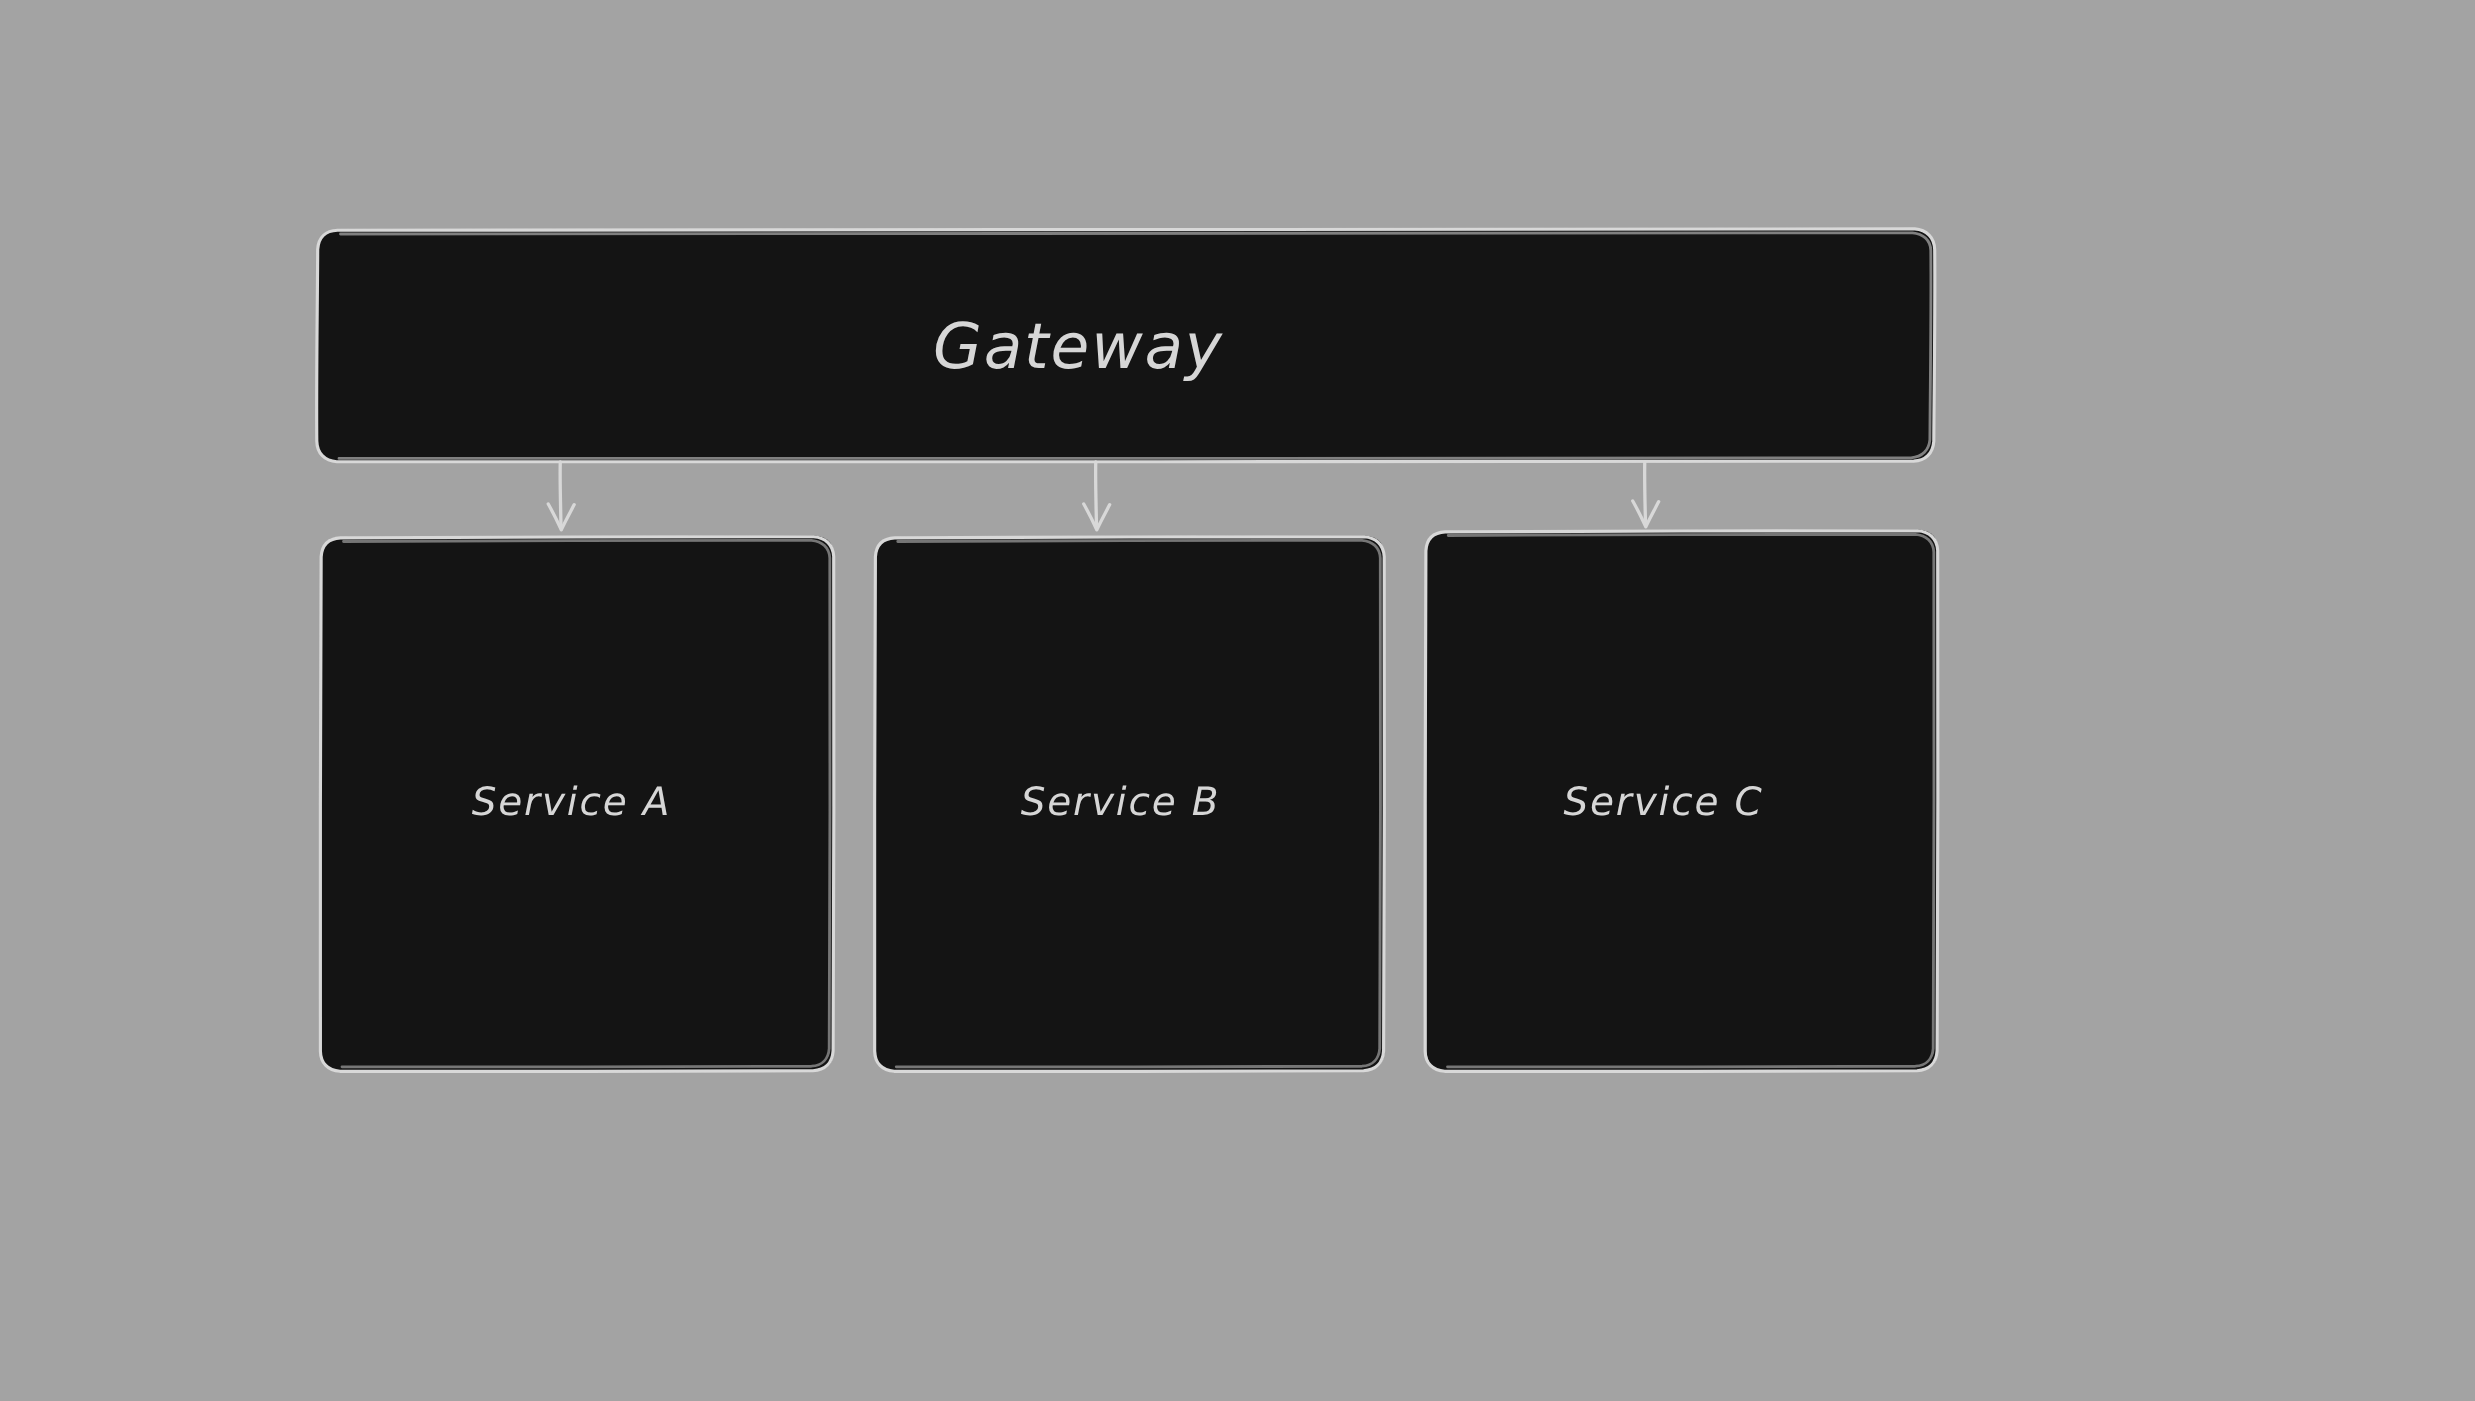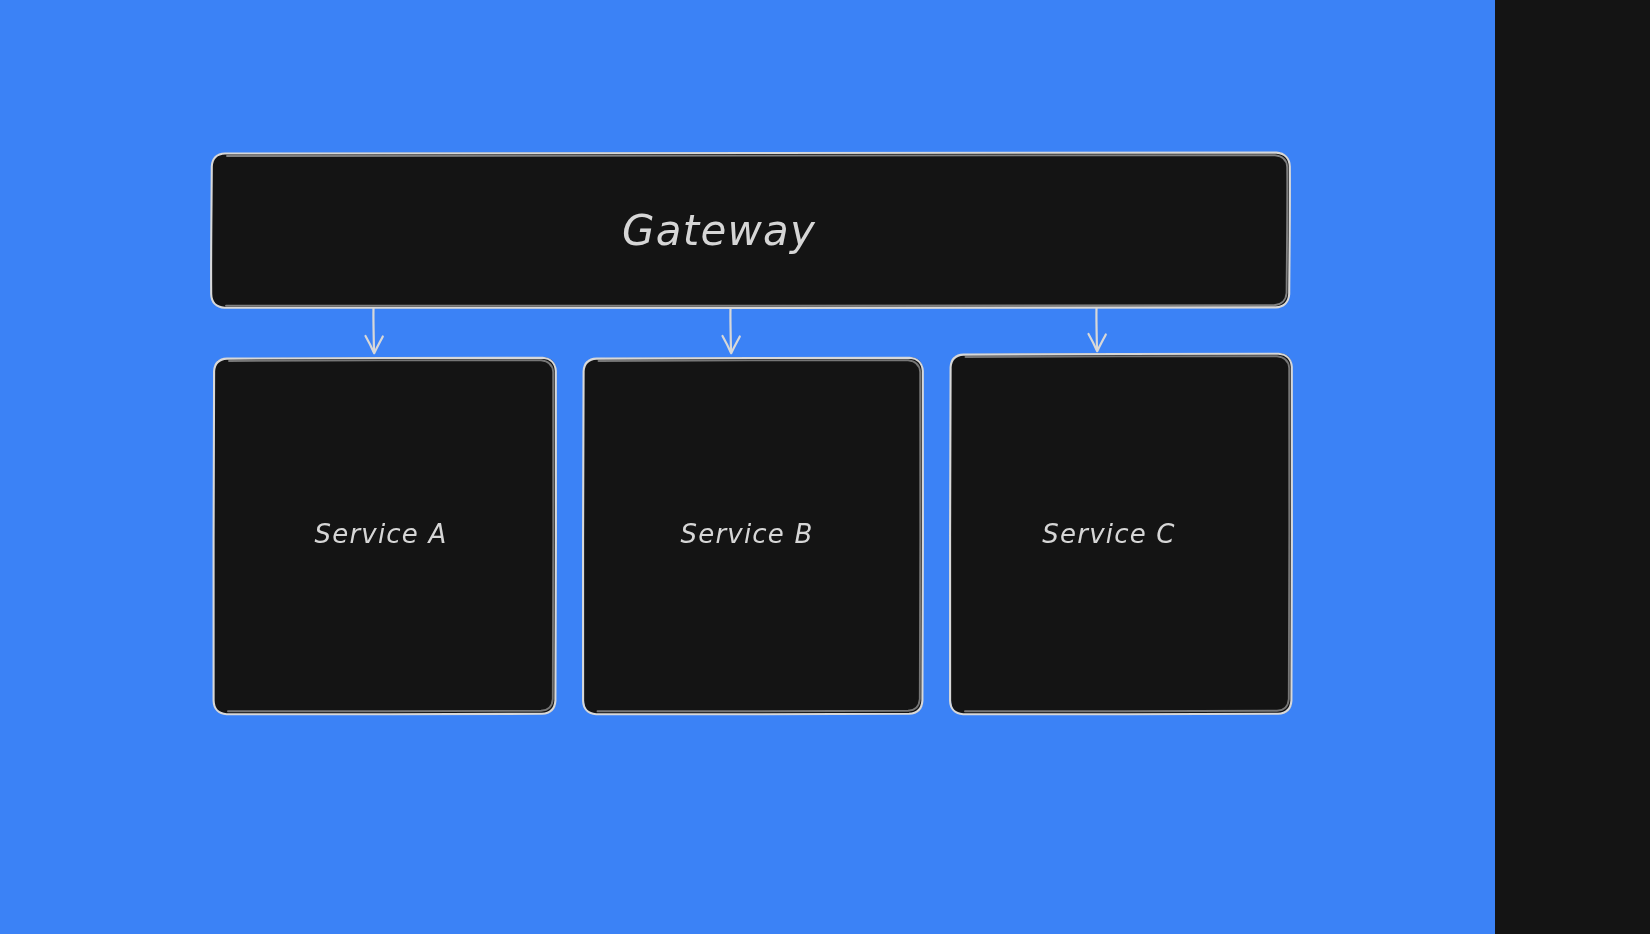--- a/index.html
+++ b/index.html
@@ -8,23 +8,23 @@
     background: #141414;
   }
   body {
     width: 1650px;
     height: 934px;
     overflow: hidden;
     font-family: "DejaVu Sans", sans-serif;
   }
   #canvas-root {
     position: relative;
-    width: 1495px;
+    width: 1650px;
     height: 934px;
-    background: #3b82f6;
+    background: #a3a3a3;
   }
   svg.diagram-svg {
     position: absolute;
     top: 0;
     left: 0;
     width: 1650px;
     height: 934px;
     display: block;
   }
   .node-label {

